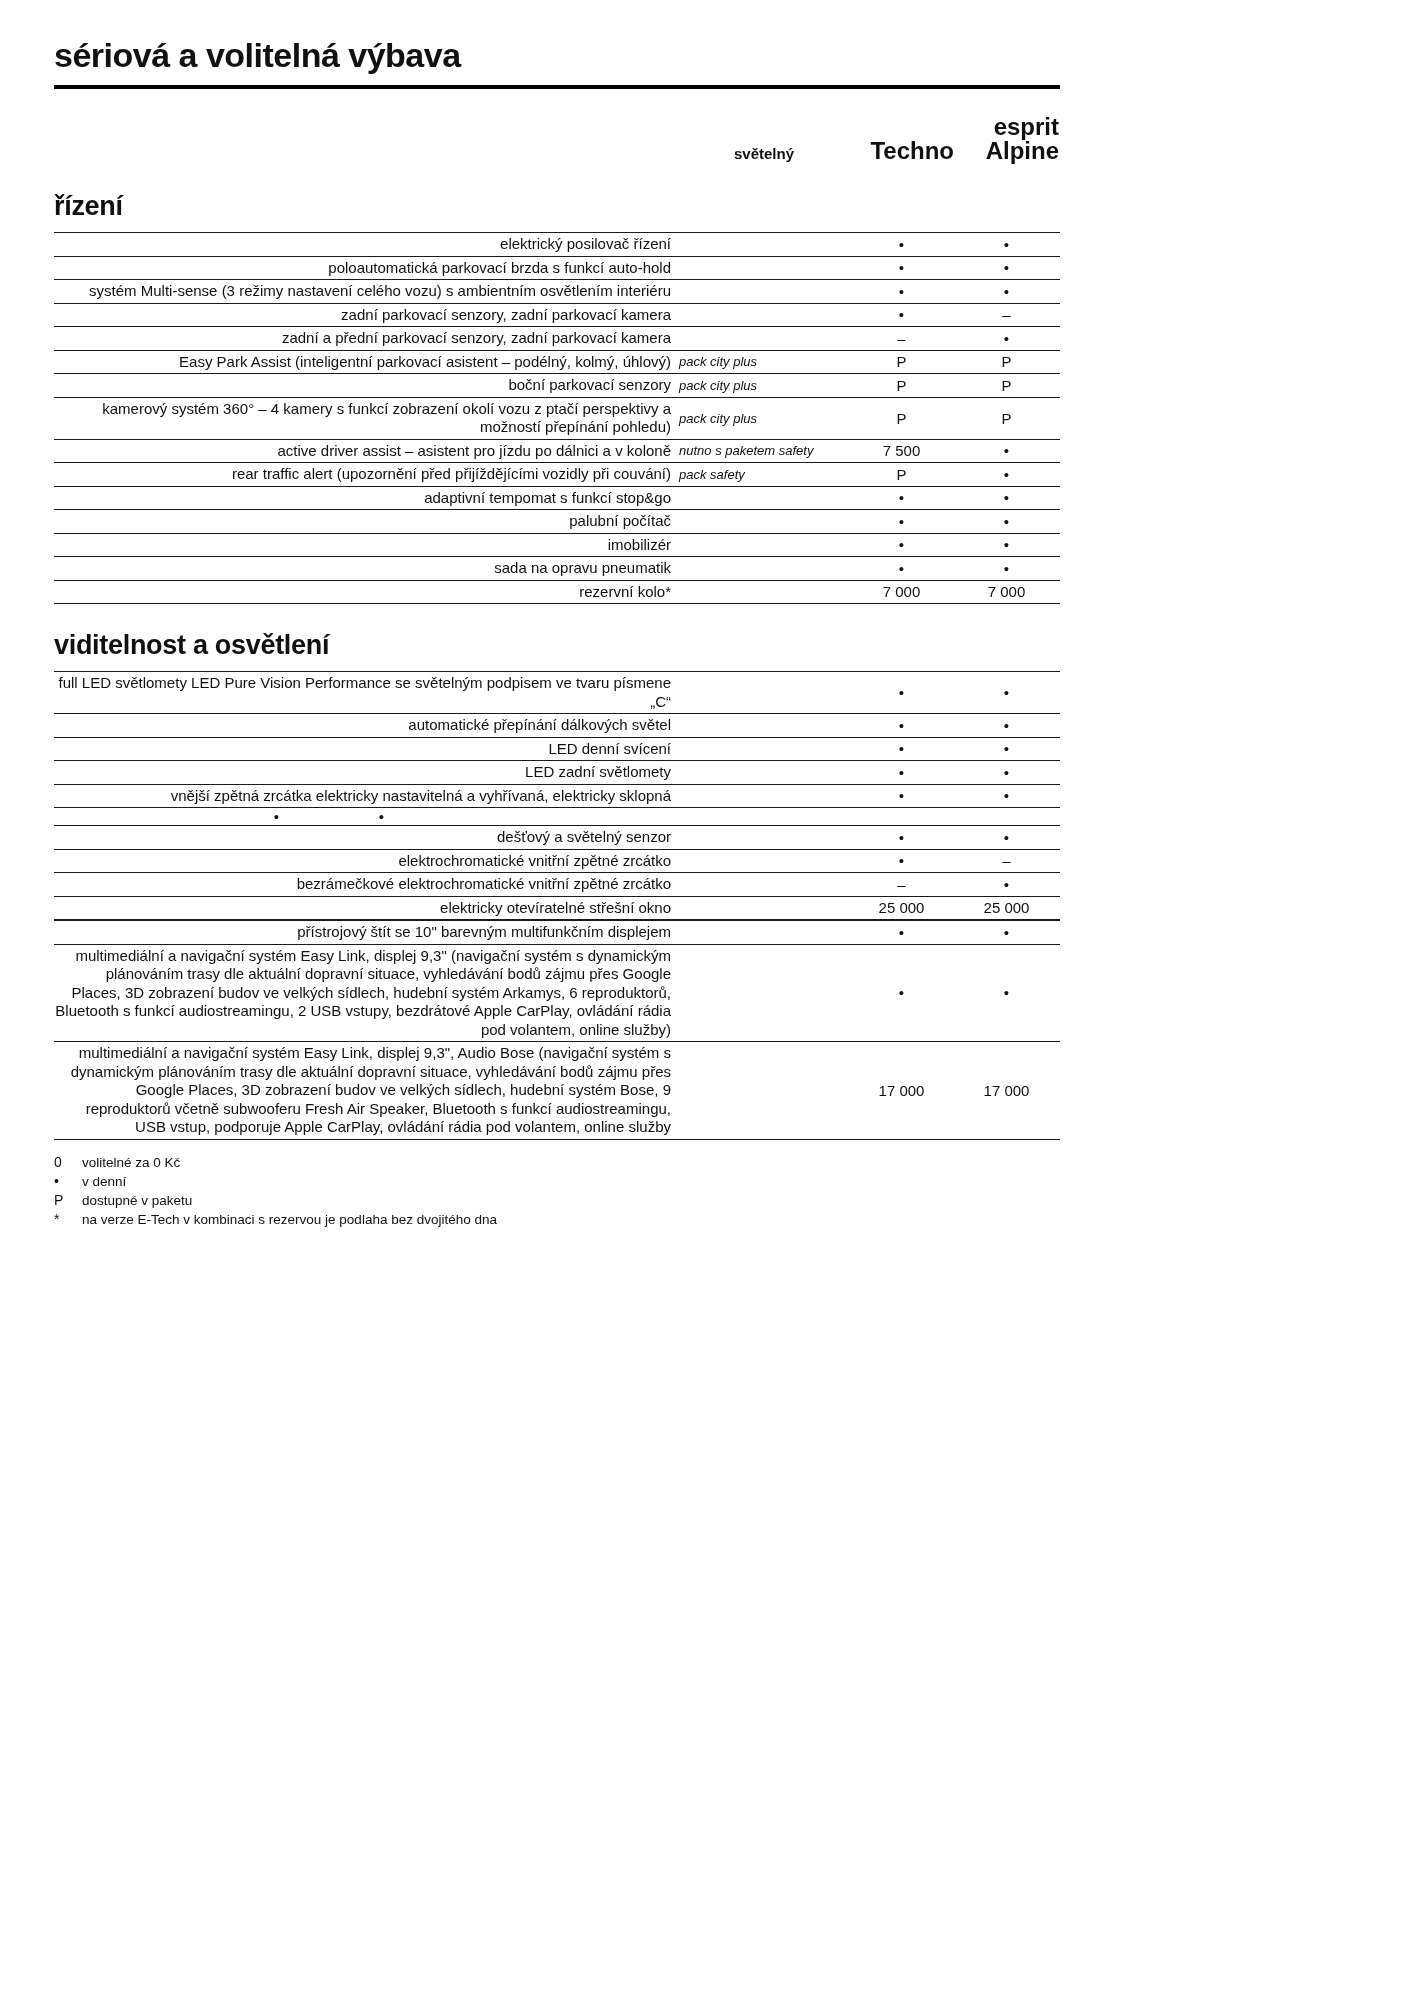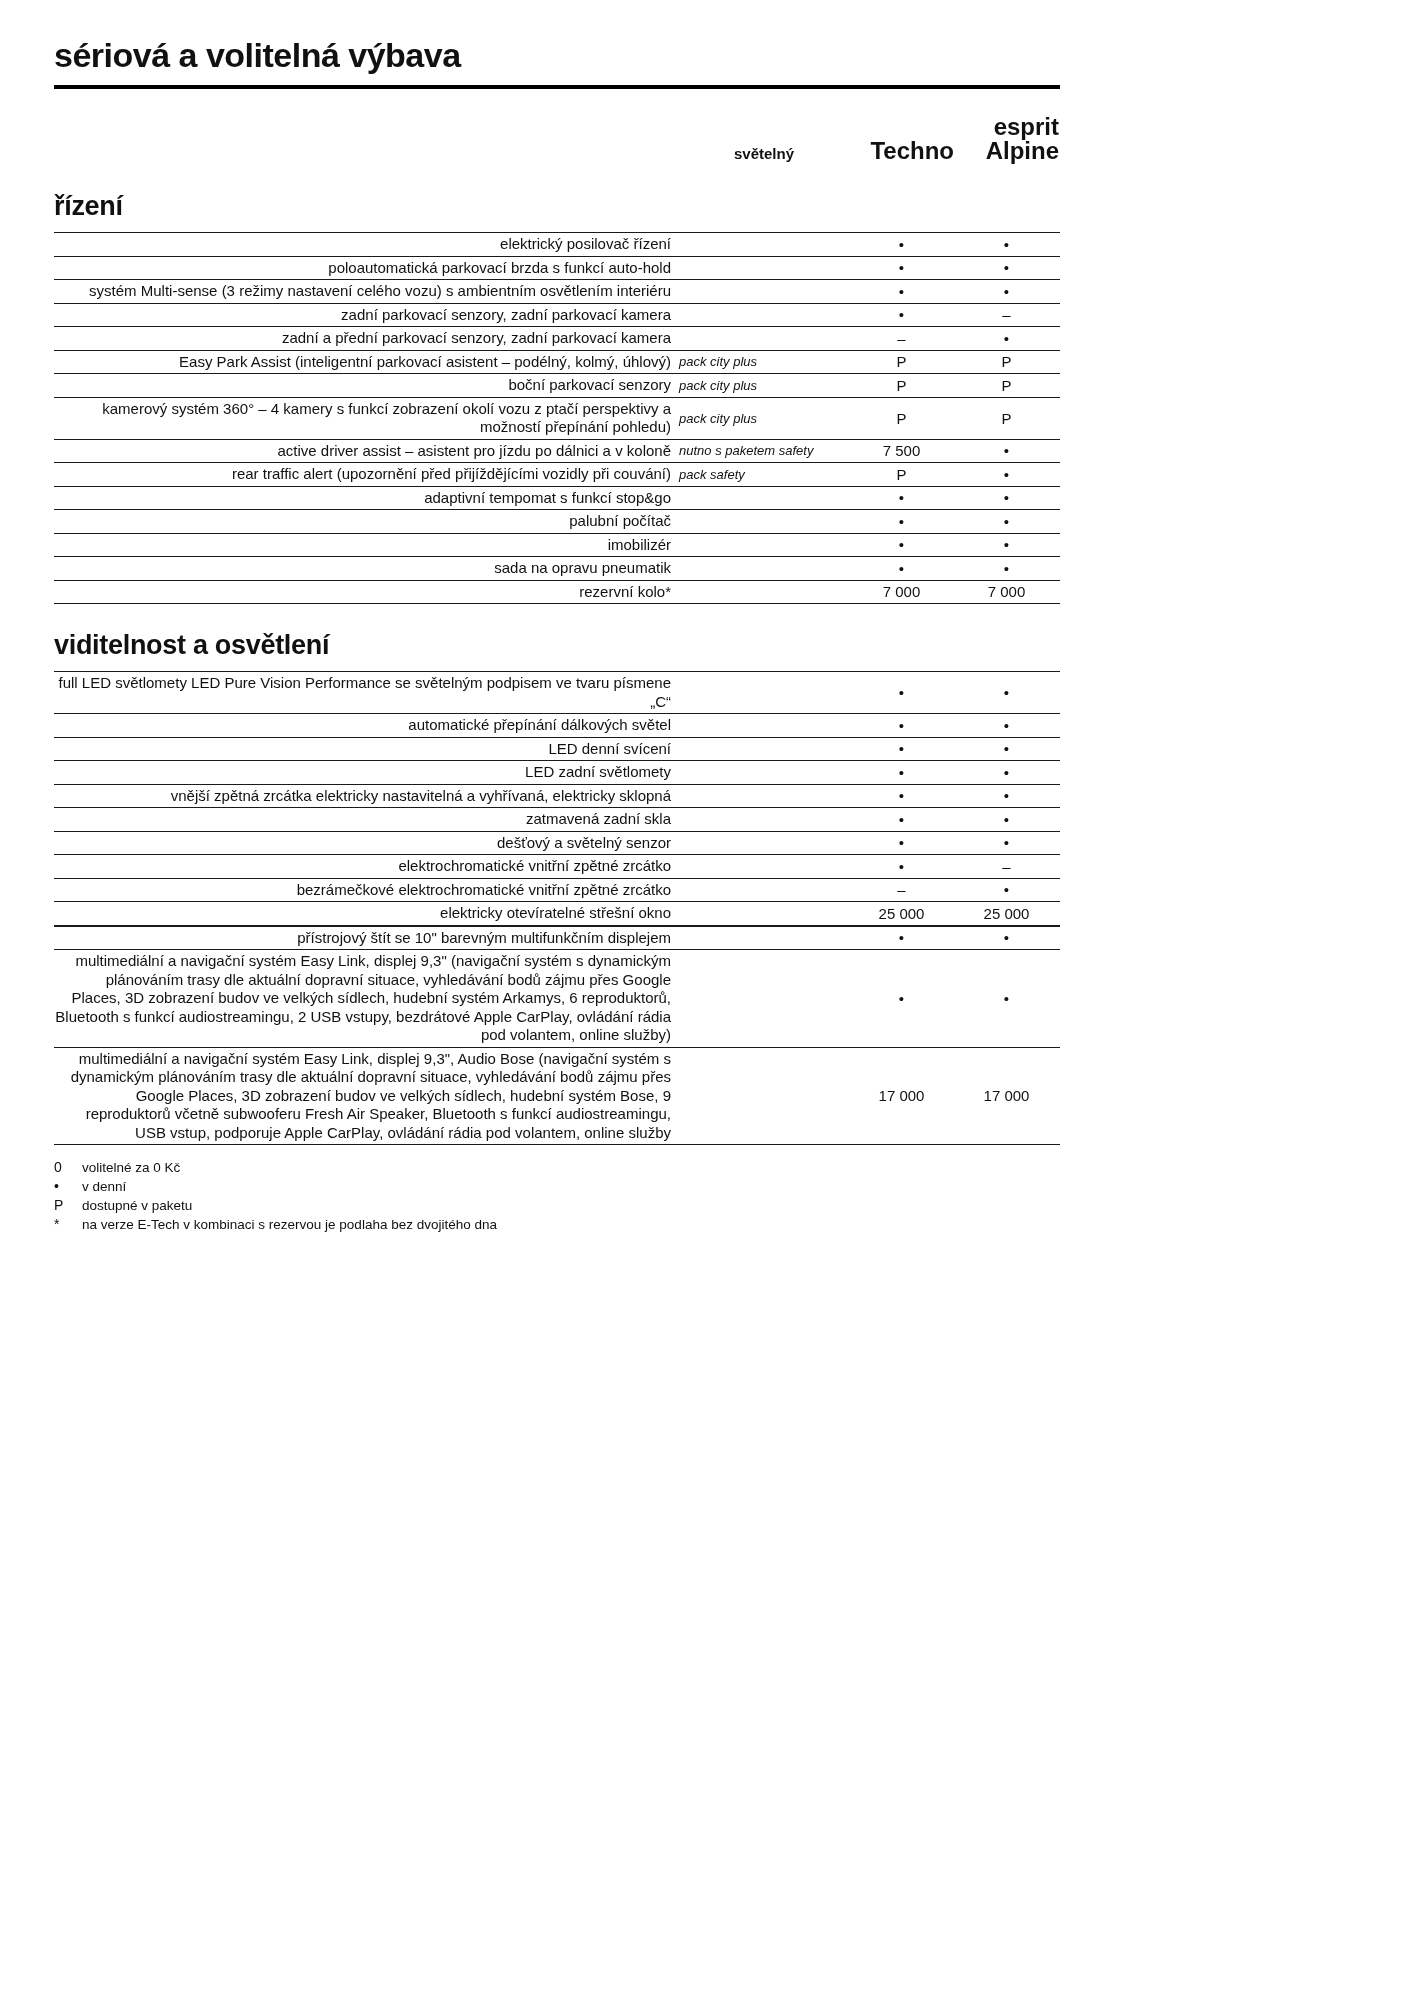--- a/index.html
+++ b/index.html
@@ -236,21 +236,20 @@
             <div class="cell val">•</div>
             <div class="cell val">•</div>
           </div>
           <div class="row">
             <div class="cell label">vnější zpětná zrcátka elektricky nastavitelná a vyhřívaná, elektricky sklopná</div>
             <div class="cell note"></div>
             <div class="cell val">•</div>
             <div class="cell val">•</div>
           </div>
           <div class="row">
-            <div class="cell label">zatmavená zadní skla</div>
             <div class="cell note"></div>
             <div class="cell val">•</div>
             <div class="cell val">•</div>
           </div>
           <div class="row">
             <div class="cell label">dešťový a světelný senzor</div>
             <div class="cell note"></div>
             <div class="cell val">•</div>
             <div class="cell val">•</div>
           </div>

